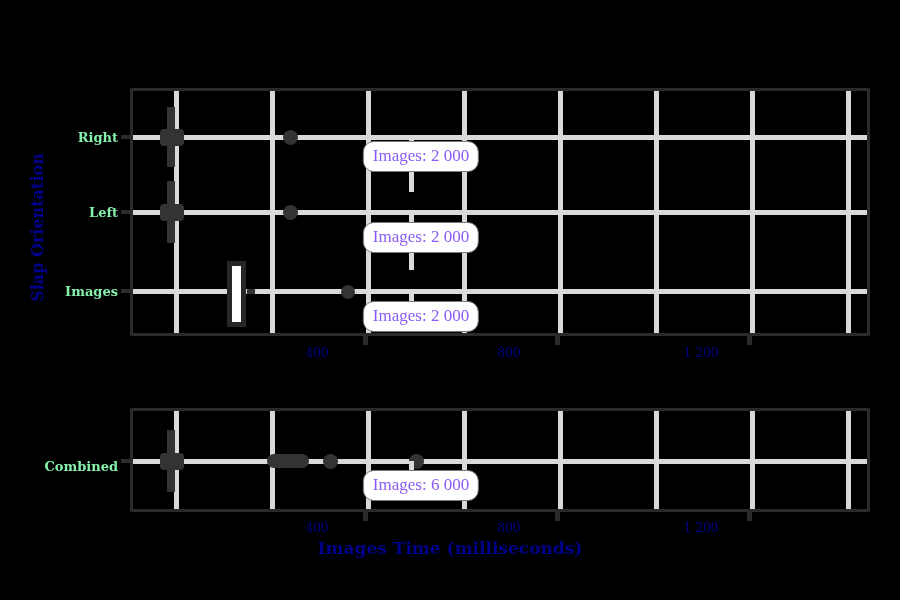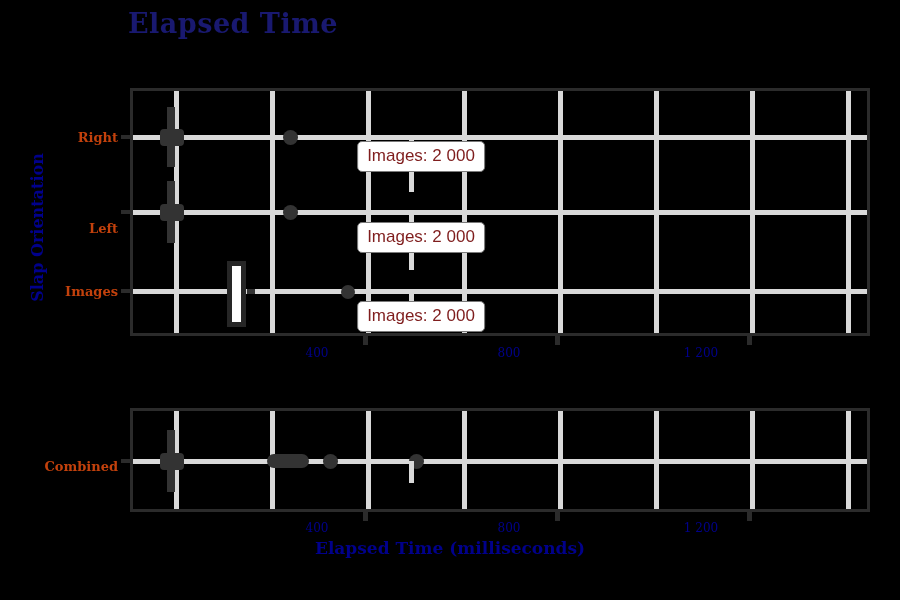--- a/index.html
+++ b/index.html
@@ -139,59 +139,58 @@
   .ytick {
     position: absolute;
     width: 9px;
     height: 4px;
     background: #2b2b2b;
   }
   .yticklabel {
     position: absolute;
     transform: translateY(-50%);
     text-align: right;
-    color: #c2410c;
+    color: #86efac;
     font-family: "DejaVu Serif", serif;
     font-weight: bold;
     font-size: 13px;
     white-space: nowrap;
   }
 
   
   .annot {
     position: absolute;
     transform: translate(-50%, 0);
     background: #ffffff;
     border: 1px solid #7a7a7a;
-    border-radius: 5px;
-    color: #7f1d1d;
-    font-family: Liberation Sans, sans-serif;
+    border-radius: 11px;
+    color: #8b5cf6;
+    font-family: Liberation Serif, serif;
     font-size: 17px;
     padding: 4px 9px 5px 9px;
     white-space: nowrap;
     z-index: 5;
   }
   .annot-stem {
     position: absolute;
     width: 5px;
     margin-left: -2.5px;
     background: #d9d9d9;
     z-index: 4;
   }
 </style>
 </head>
 <body>
 
 <div id="page">
 
-  <div class="chart-title">Elapsed Time</div>
 
   <div class="yaxis-title">Slap Orientation</div>
 
-  <div class="xaxis-title">Elapsed Time (milliseconds)</div>
+  <div class="xaxis-title">Images Time (milliseconds)</div>
 
   <div class="panel" id="panel-top">
     <div class="plotarea">
 
       <div class="vgrid" style="left:43px;"></div>
       <div class="vgrid" style="left:139px;"></div>
       <div class="vgrid" style="left:235px;"></div>
       <div class="vgrid" style="left:331px;"></div>
       <div class="vgrid" style="left:427px;"></div>
       <div class="vgrid" style="left:523px;"></div>
@@ -222,21 +221,21 @@
 
   <div class="annot" style="left:421px; top:141px;">Images: 2 000</div>
   <div class="annot" style="left:421px; top:222px;">Images: 2 000</div>
   <div class="annot" style="left:421px; top:301px;">Images: 2 000</div>
 
   <div class="ytick" style="left:121px; top:135px;"></div>
   <div class="ytick" style="left:121px; top:210px;"></div>
   <div class="ytick" style="left:121px; top:289px;"></div>
 
   <div class="yticklabel" style="left:25px; top:137px; width:93px;">Right</div>
-  <div class="yticklabel" style="left:25px; top:228px; width:93px;text-align:right;">Left</div>
+  <div class="yticklabel" style="left:25px; top:212px; width:93px;text-align:right;">Left</div>
   <div class="yticklabel" style="left:25px; top:291px; width:93px;">Images</div>
 
   <div class="xtick" style="left:365px; top:336px;"></div>
   <div class="xtick" style="left:557px; top:336px;"></div>
   <div class="xtick" style="left:749px; top:336px;"></div>
 
   <div class="xticklabel" style="left:317px; top:346px;">400</div>
   <div class="xticklabel" style="left:509px; top:346px;">800</div>
   <div class="xticklabel" style="left:701px; top:346px;">1 200</div>
 
@@ -257,20 +256,21 @@
       <div class="whisker-v" style="left:38px; top:19px; height:62px;"></div>
       <div class="box-h" style="left:27px; top:42px; width:24px; height:17px;"></div>
       <div class="outlier-wide" style="left:134px; top:43px; width:42px; height:14px;"></div>
       <div class="outlier" style="left:190px; top:43px; width:15px; height:15px;"></div>
       <div class="outlier" style="left:276px; top:43px; width:15px; height:15px;"></div>
     </div>
 
     <div class="annot-stem" style="left:278px; top:50px; height:22px;"></div>
   </div>
 
+  <div class="annot" style="left:421px; top:470px;">Images: 6 000</div>
 
   <div class="ytick" style="left:121px; top:459px;"></div>
   <div class="yticklabel" style="left:10px; top:466px; width:108px;">Combined</div>
 
   <div class="xtick" style="left:365px; top:512px;"></div>
   <div class="xtick" style="left:557px; top:512px;"></div>
   <div class="xtick" style="left:749px; top:512px;"></div>
 
   <div class="xticklabel" style="left:317px; top:521px;">400</div>
   <div class="xticklabel" style="left:509px; top:521px;">800</div>

